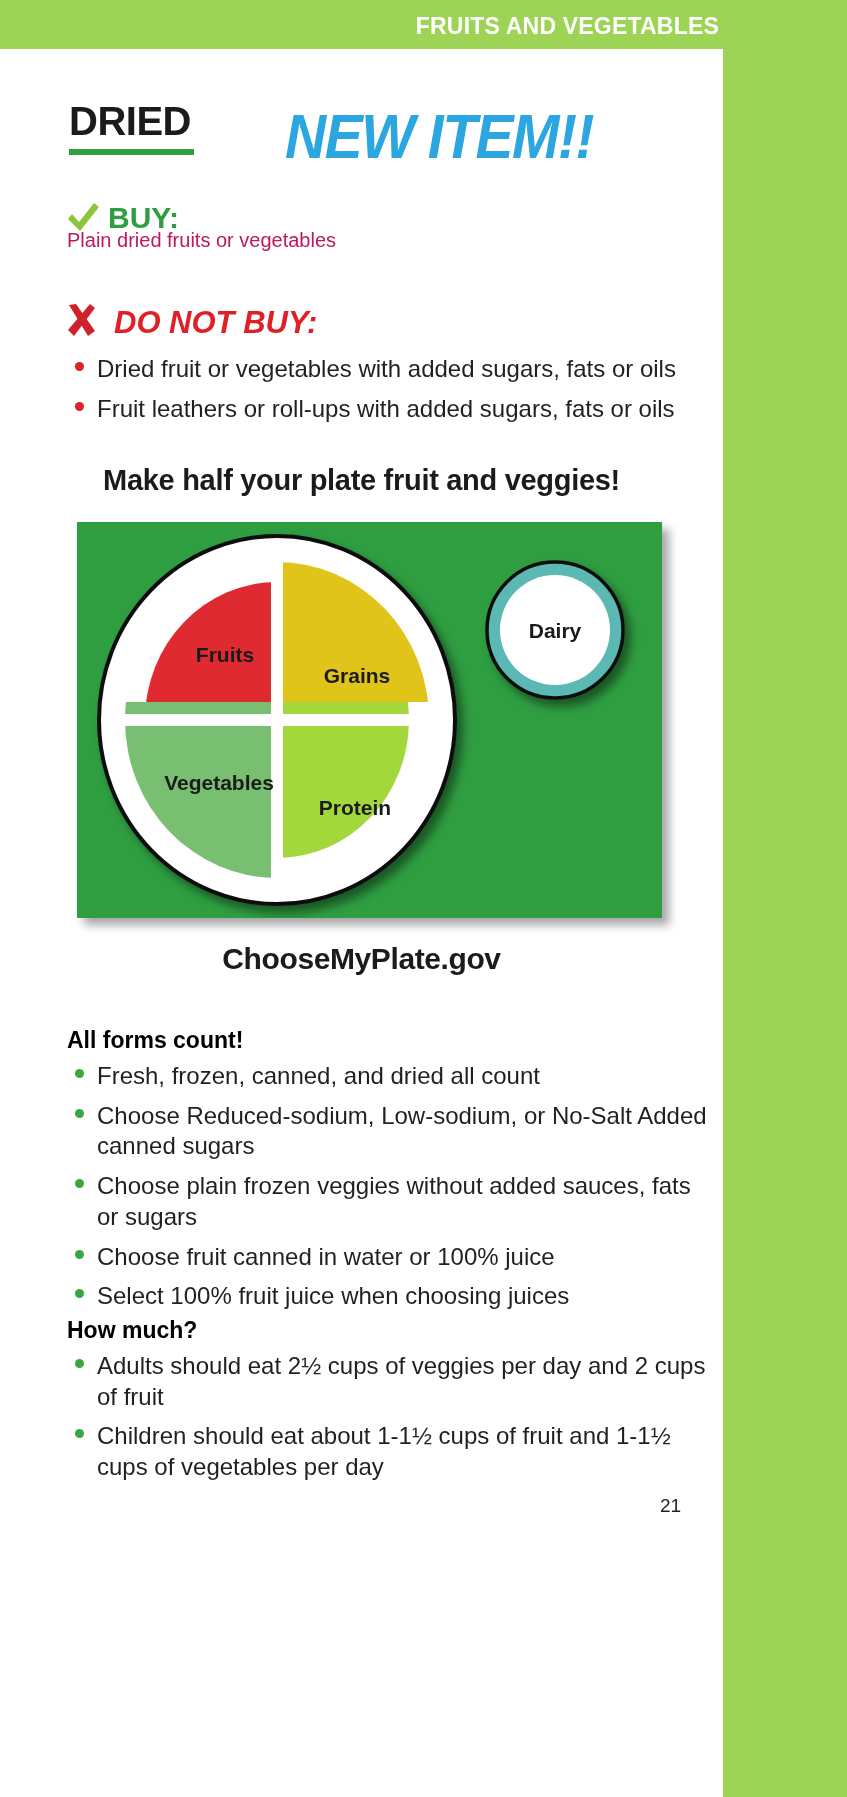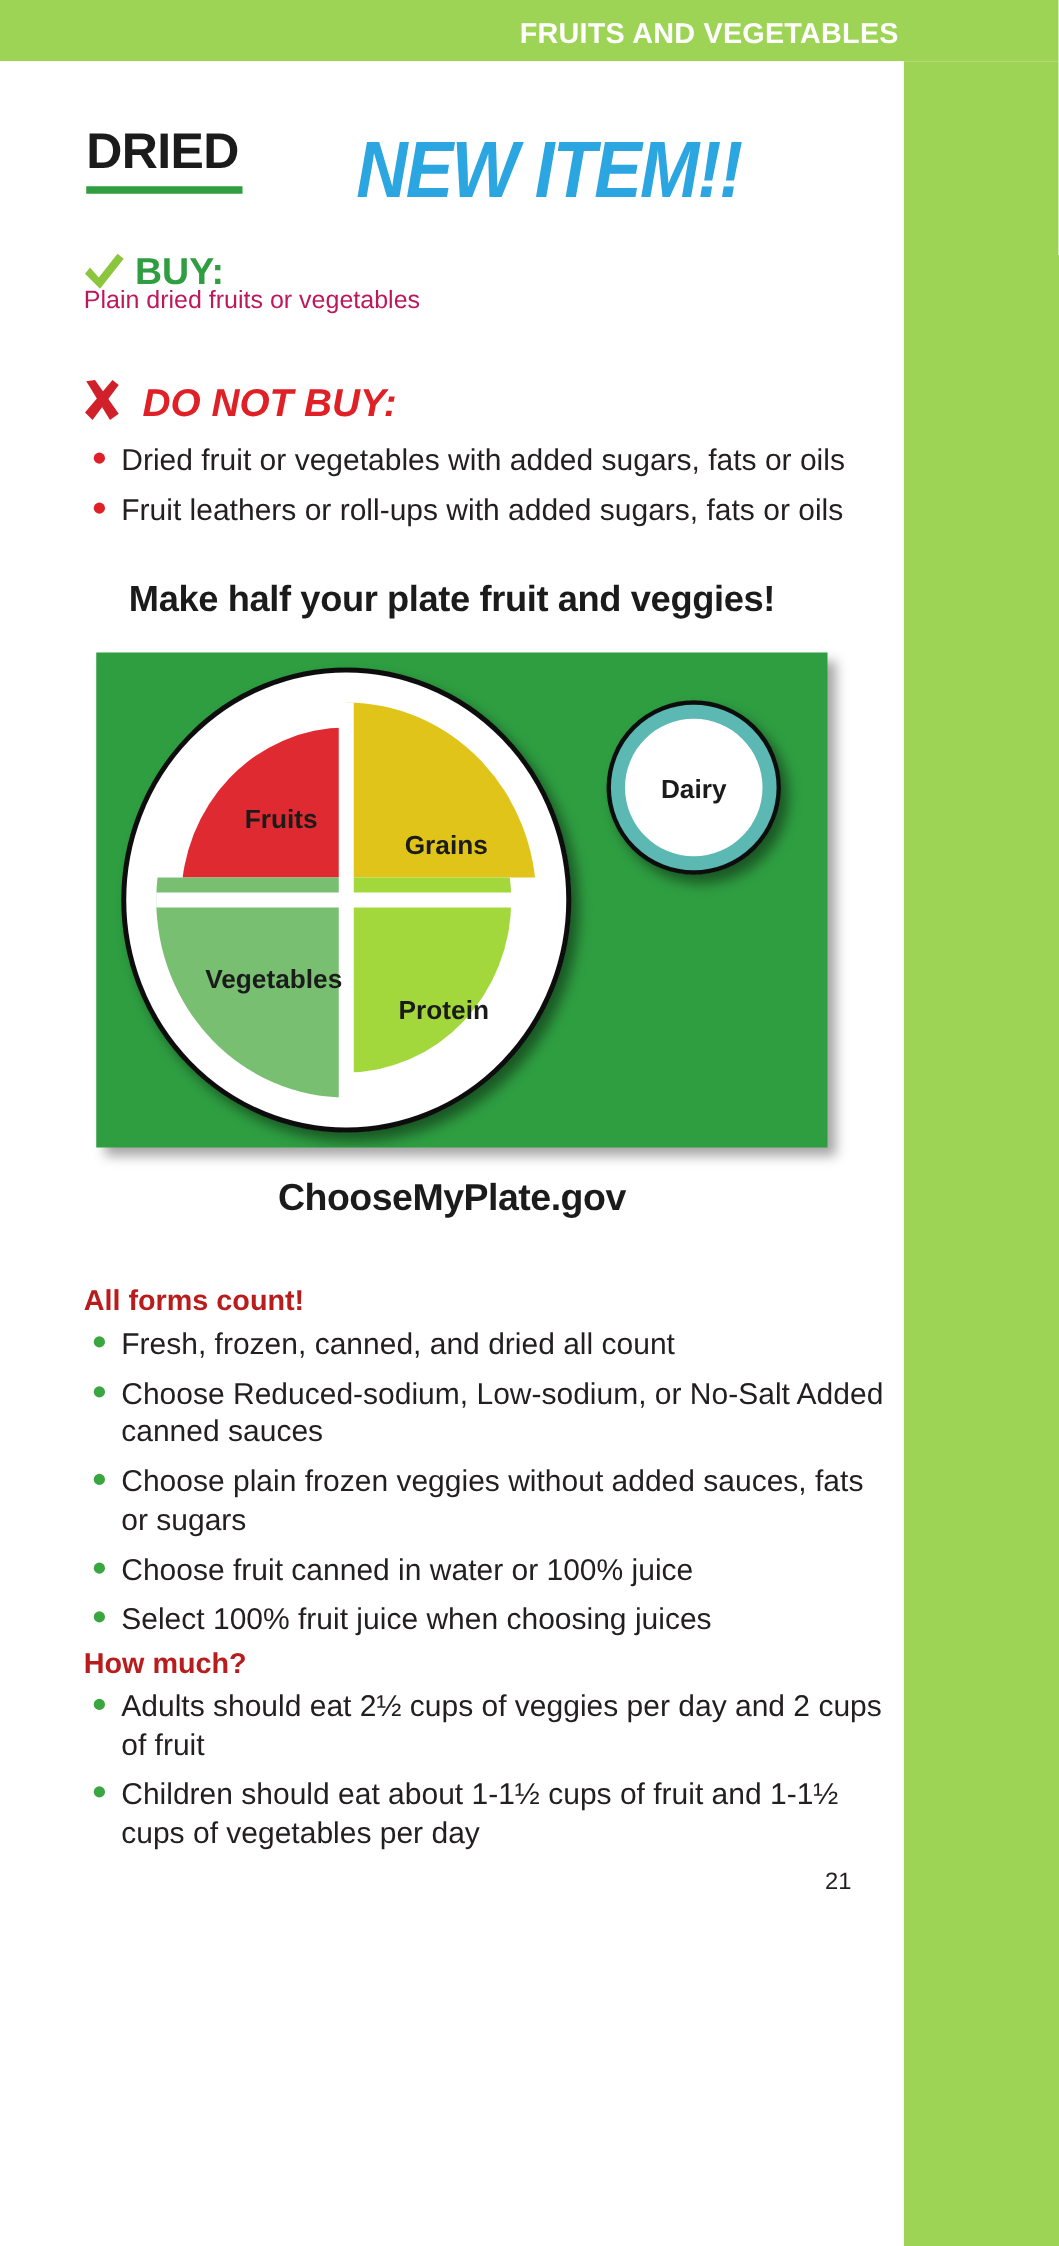--- a/index.html
+++ b/index.html
@@ -234,21 +234,21 @@
     letter-spacing: -0.4px;
     font-family: "Liberation Sans", sans-serif;
   }
 
   
   .section-heading {
     position: absolute;
     left: 67px;
     font-size: 23px;
     font-weight: bold;
-    color: #b91c1c;
+    color: #000000;
     font-family: "Liberation Sans", sans-serif;
   }
   #all-forms-heading { top: 978px; }
   #how-much-heading  { top: 1268px; }
 
   .all-forms-list {
     position: absolute;
     left: 66px;
     top: 1012px;
     width: 645px;
@@ -373,21 +373,21 @@
         </g>
         <text x="478" y="116" font-family="Liberation Sans, sans-serif" font-size="21" font-weight="bold" fill="#1b1b1b" text-anchor="middle">Dairy</text>
       </svg>
     </div>
 
     <div class="plate-caption">ChooseMyPlate.gov</div>
 
     <div class="section-heading" id="all-forms-heading">All forms count!</div>
     <ul class="bullets green-bullets all-forms-list">
       <li>Fresh, frozen, canned, and dried all count</li>
-      <li>Choose Reduced-sodium, Low-sodium, or No-Salt Added canned sauces</li>
+      <li>Choose Reduced-sodium, Low-sodium, or No-Salt Added canned sugars</li>
       <li>Choose plain frozen veggies without added sauces, fats or sugars</li>
       <li>Choose fruit canned in water or 100% juice</li>
       <li>Select 100% fruit juice when choosing juices</li>
     </ul>
 
     <div class="section-heading" id="how-much-heading">How much?</div>
     <ul class="bullets green-bullets how-much-list">
       <li>Adults should eat 2½ cups of veggies per day and 2 cups of fruit</li>
       <li>Children should eat about 1-1½ cups of fruit and 1-1½ cups of vegetables per day</li>
     </ul>

